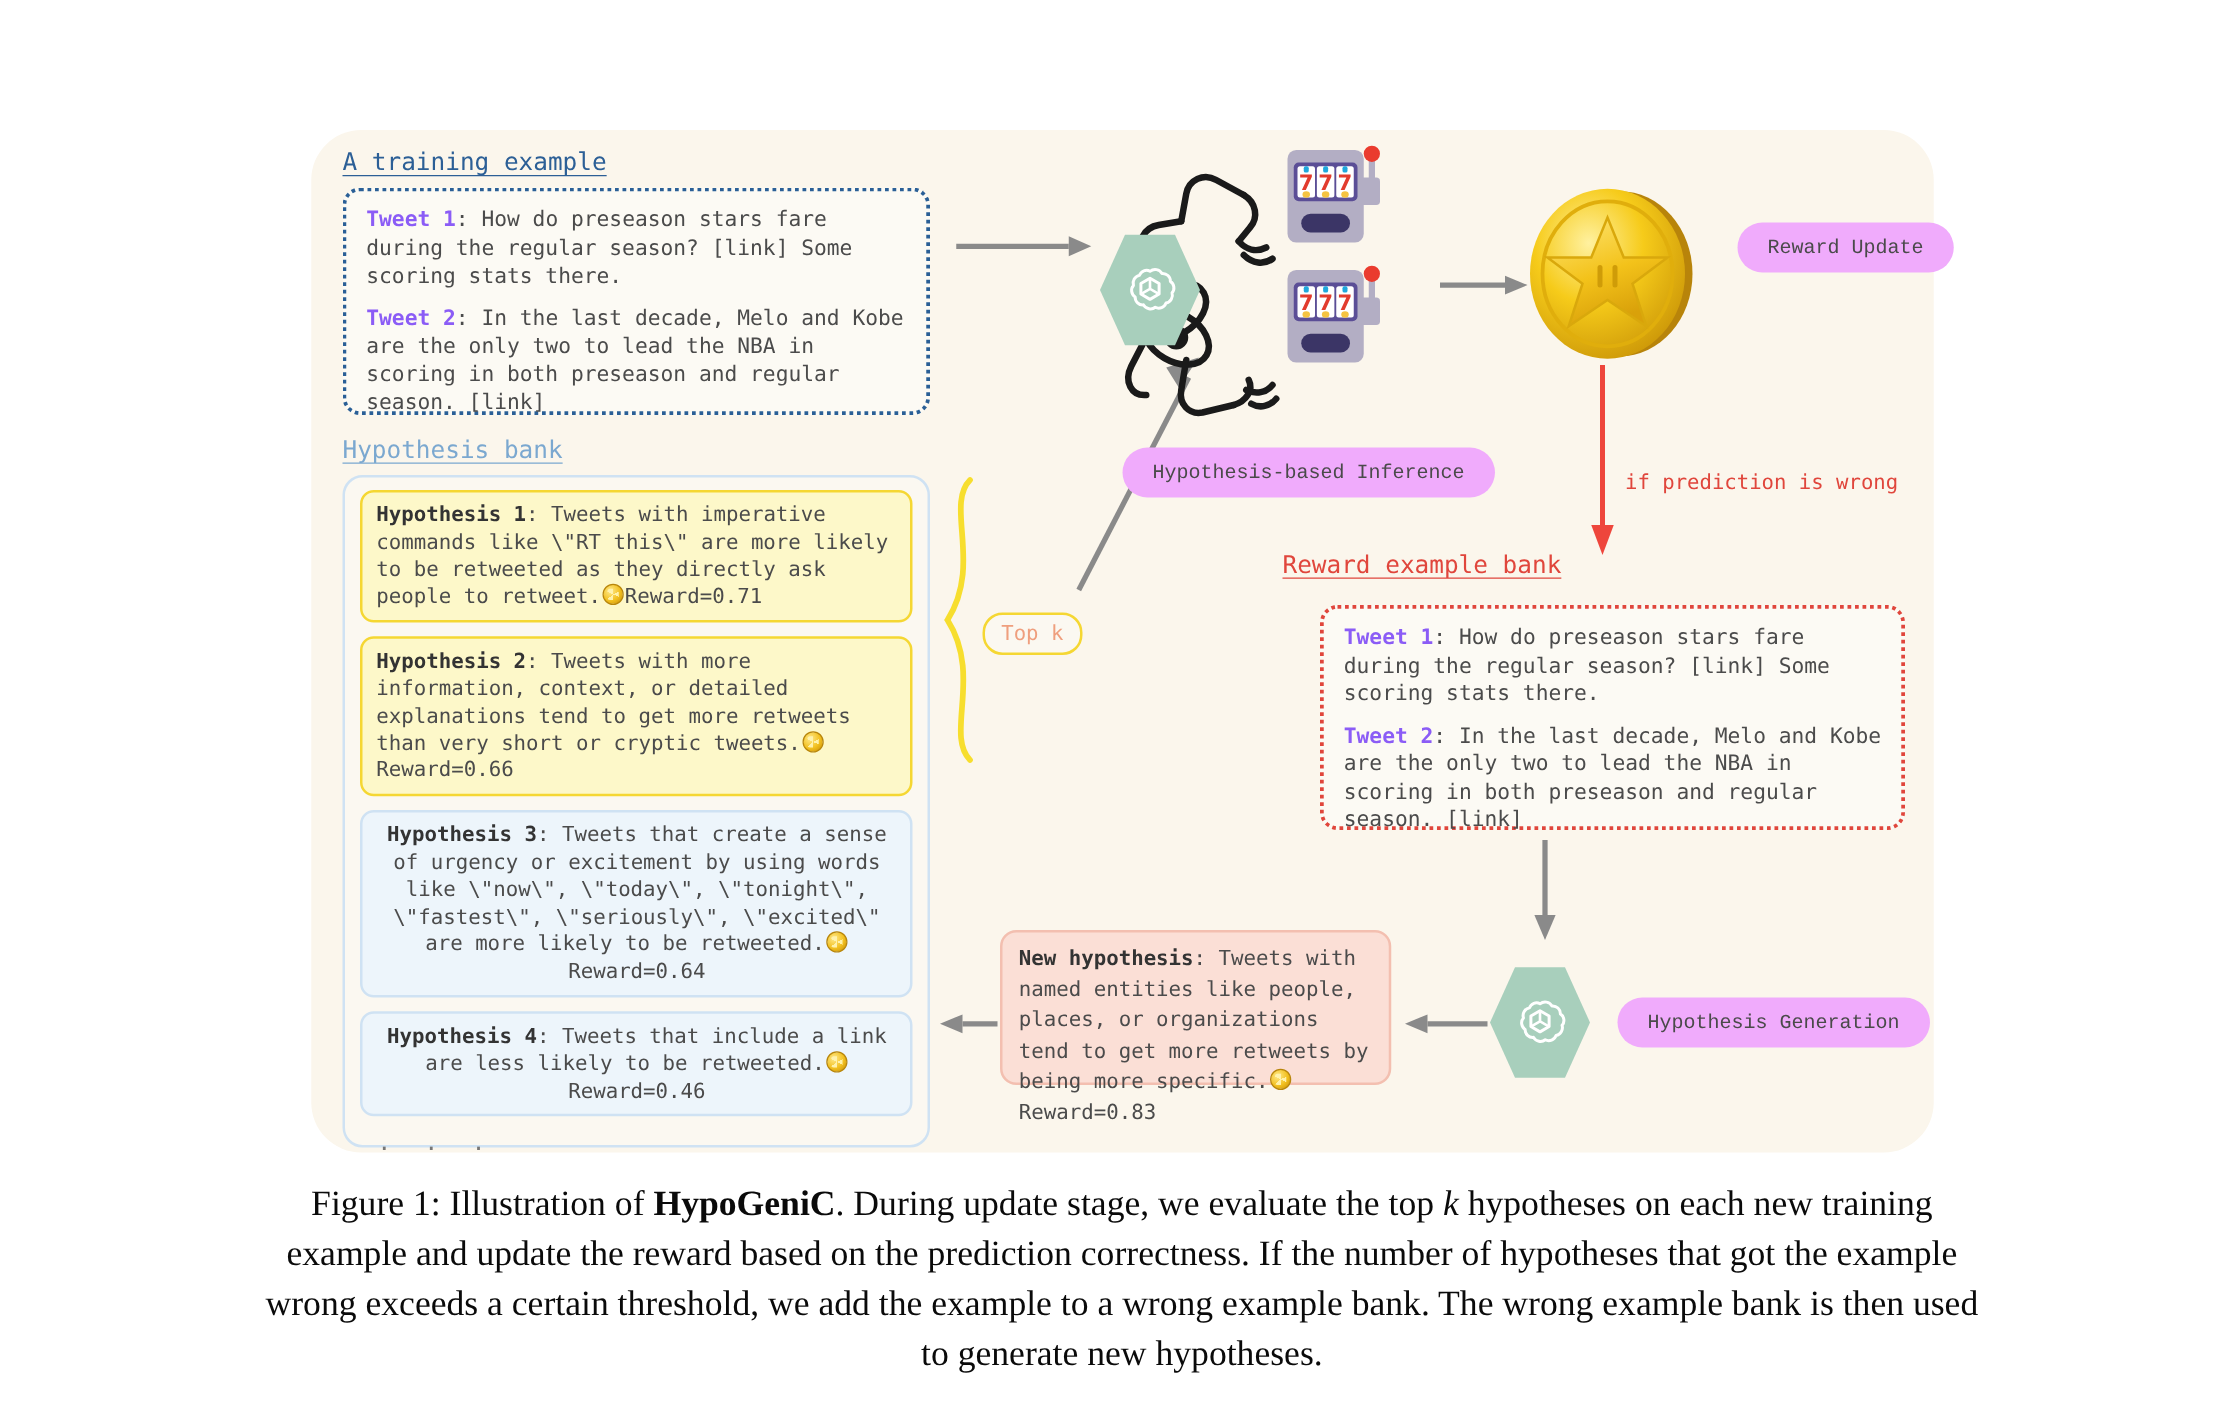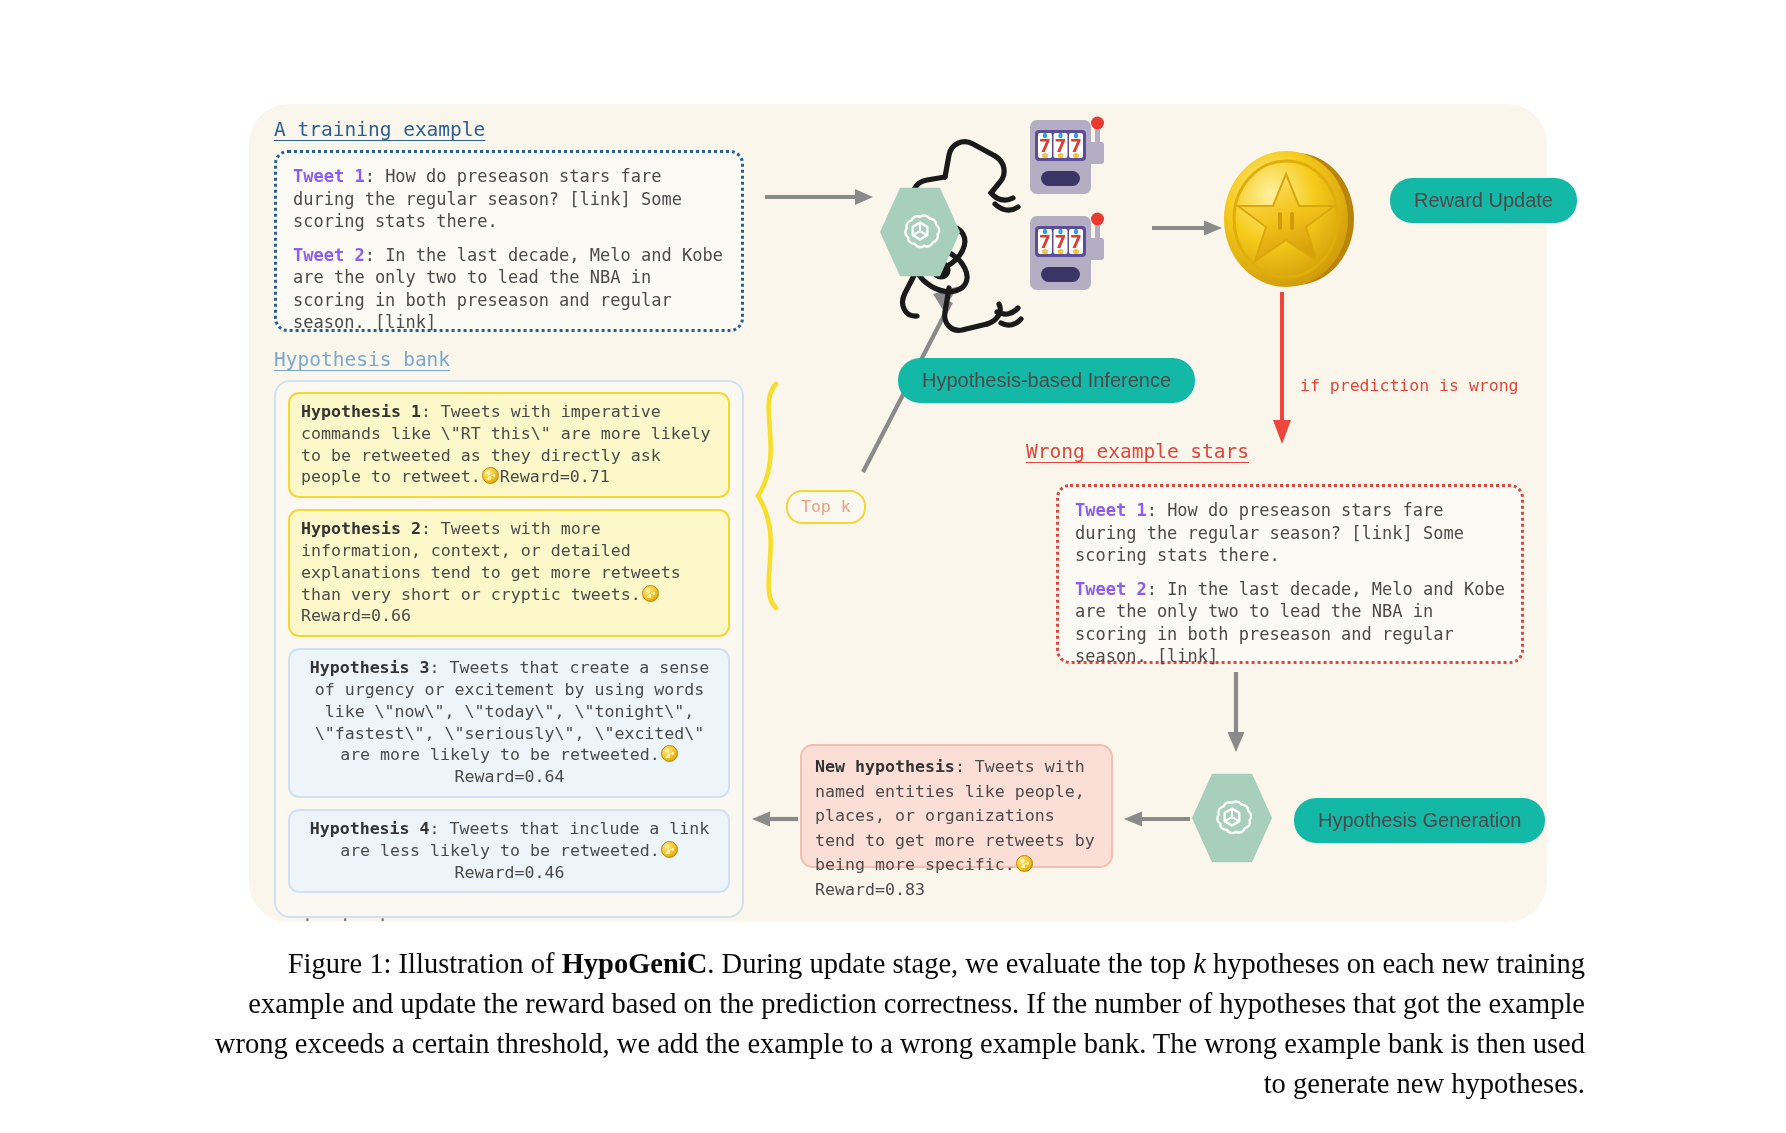--- a/index.html
+++ b/index.html
@@ -92,24 +92,24 @@
     border:2.6px solid #f5d733;border-radius:16px;
     background:#fbf8f1;
     padding:5px 13px 6px 13px;
     font-family:"DejaVu Sans Mono","Liberation Mono",monospace;
     font-size:16.5px;color:#ef9f7e;white-space:nowrap;
   }
 
   
   .pill{
     position:absolute;
-    background:#14b8a6;border-radius:22px;
+    background:#f0abfc;border-radius:22px;
     padding:11px 24px;
-    font-family:Liberation Sans, sans-serif;
-    font-size:20px;color:#4a4a4a;white-space:nowrap;
+    font-family:Liberation Mono, monospace;
+    font-size:16px;color:#4a4a4a;white-space:nowrap;
   }
 
   
   .hexwrap{position:absolute;}
   .hex{
     width:100%;height:100%;background:#a8cfbc;
     clip-path:polygon(25% 2%,75% 2%,100% 50%,75% 98%,25% 98%,0% 50%);
     display:flex;align-items:center;justify-content:center;
   }
 
@@ -139,21 +139,21 @@
     position:absolute;
     font-family:"DejaVu Sans Mono","Liberation Mono",monospace;
     font-size:16.5px;color:#e0463c;white-space:nowrap;
   }
 
   
   .caption{
     position:absolute;left:210px;top:944px;width:1375px;
     font-family:"Liberation Serif", serif;
     font-size:28.5px;line-height:40px;color:#0a0a0a;
-    text-align:right;
+    text-align:center;
   }
   .caption b{font-weight:700;}
   .caption i{font-family:"Liberation Serif",serif;font-style:italic;}
 
   svg{display:block;overflow:visible;}
 </style>
 </head>
 <body>
 
 <div id="root">
@@ -308,21 +308,21 @@
   <div class="pill" style="left:1390px;top:178px;">Reward Update</div>
 
   <div class="pill" style="left:898px;top:358px;">Hypothesis-based Inference</div>
 
   <svg style="position:absolute;left:1268px;top:292px;" width="30" height="158">
     <line x1="14" y1="0" x2="14" y2="132" stroke="#ee463c" stroke-width="4"></line>
     <polygon points="5,128 23,128 14,152" fill="#ee463c"></polygon>
   </svg>
   <div class="red-note" style="left:1300px;top:376px;">if prediction is wrong</div>
 
-  <div class="sect-title sect-red" style="left:1026px;top:440px;">Wrong example stars</div>
+  <div class="sect-title sect-red" style="left:1026px;top:440px;">Reward example bank</div>
 
   <div class="wrong-box">
     <div class="tweet-line"><b>Tweet 1</b><span>: How do preseason stars fare during the regular season? [link] Some scoring stats there.</span></div>
     <div class="tweet-gap"></div>
     <div class="tweet-line"><b>Tweet 2</b><span>: In the last decade, Melo and Kobe are the only two to lead the NBA in scoring in both preseason and regular season. [link]</span></div>
   </div>
 
   <svg style="position:absolute;left:1224px;top:672px;" width="24" height="84">
     <line x1="12" y1="0" x2="12" y2="62" stroke="#8a8a8a" stroke-width="4.2"></line>
     <polygon points="3.5,60 20.5,60 12,80" fill="#8a8a8a"></polygon>

